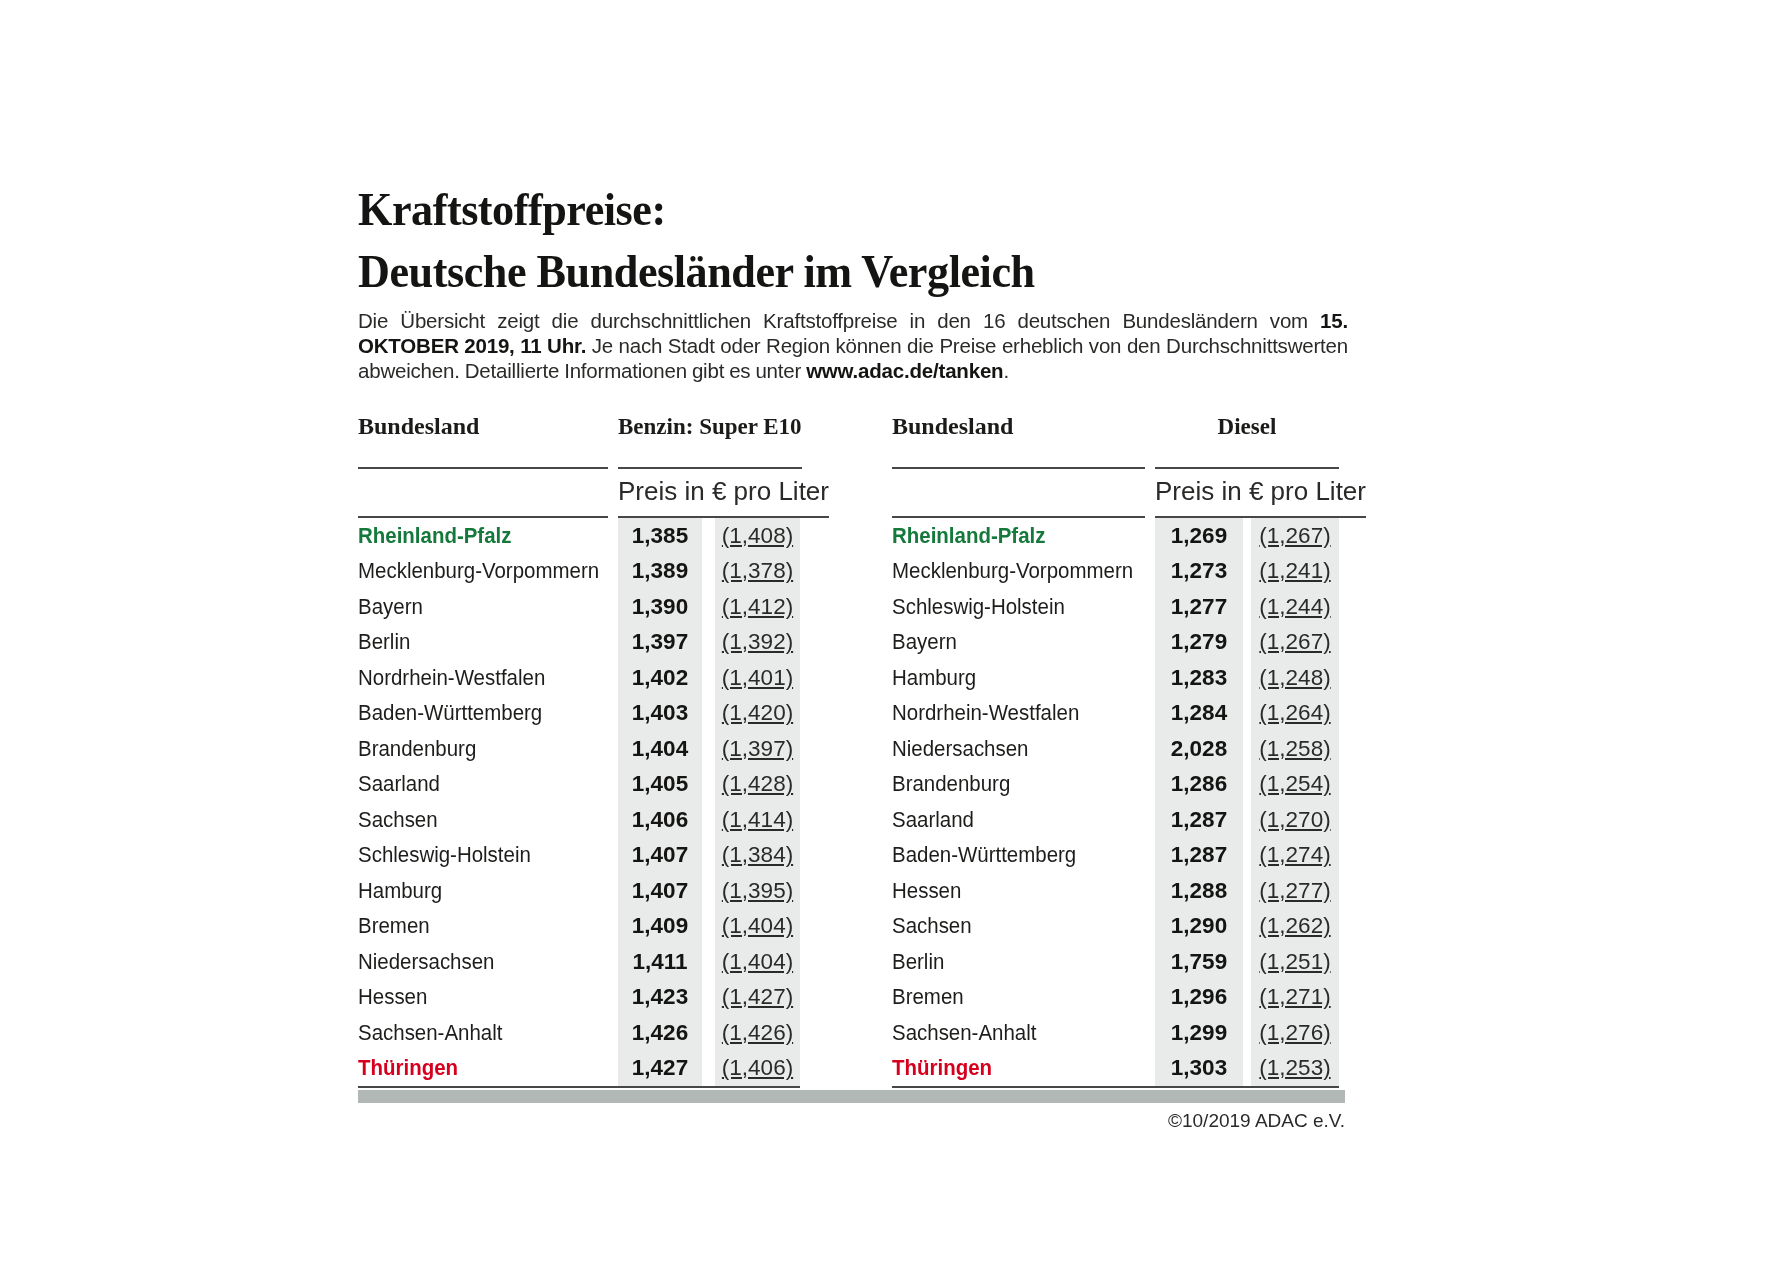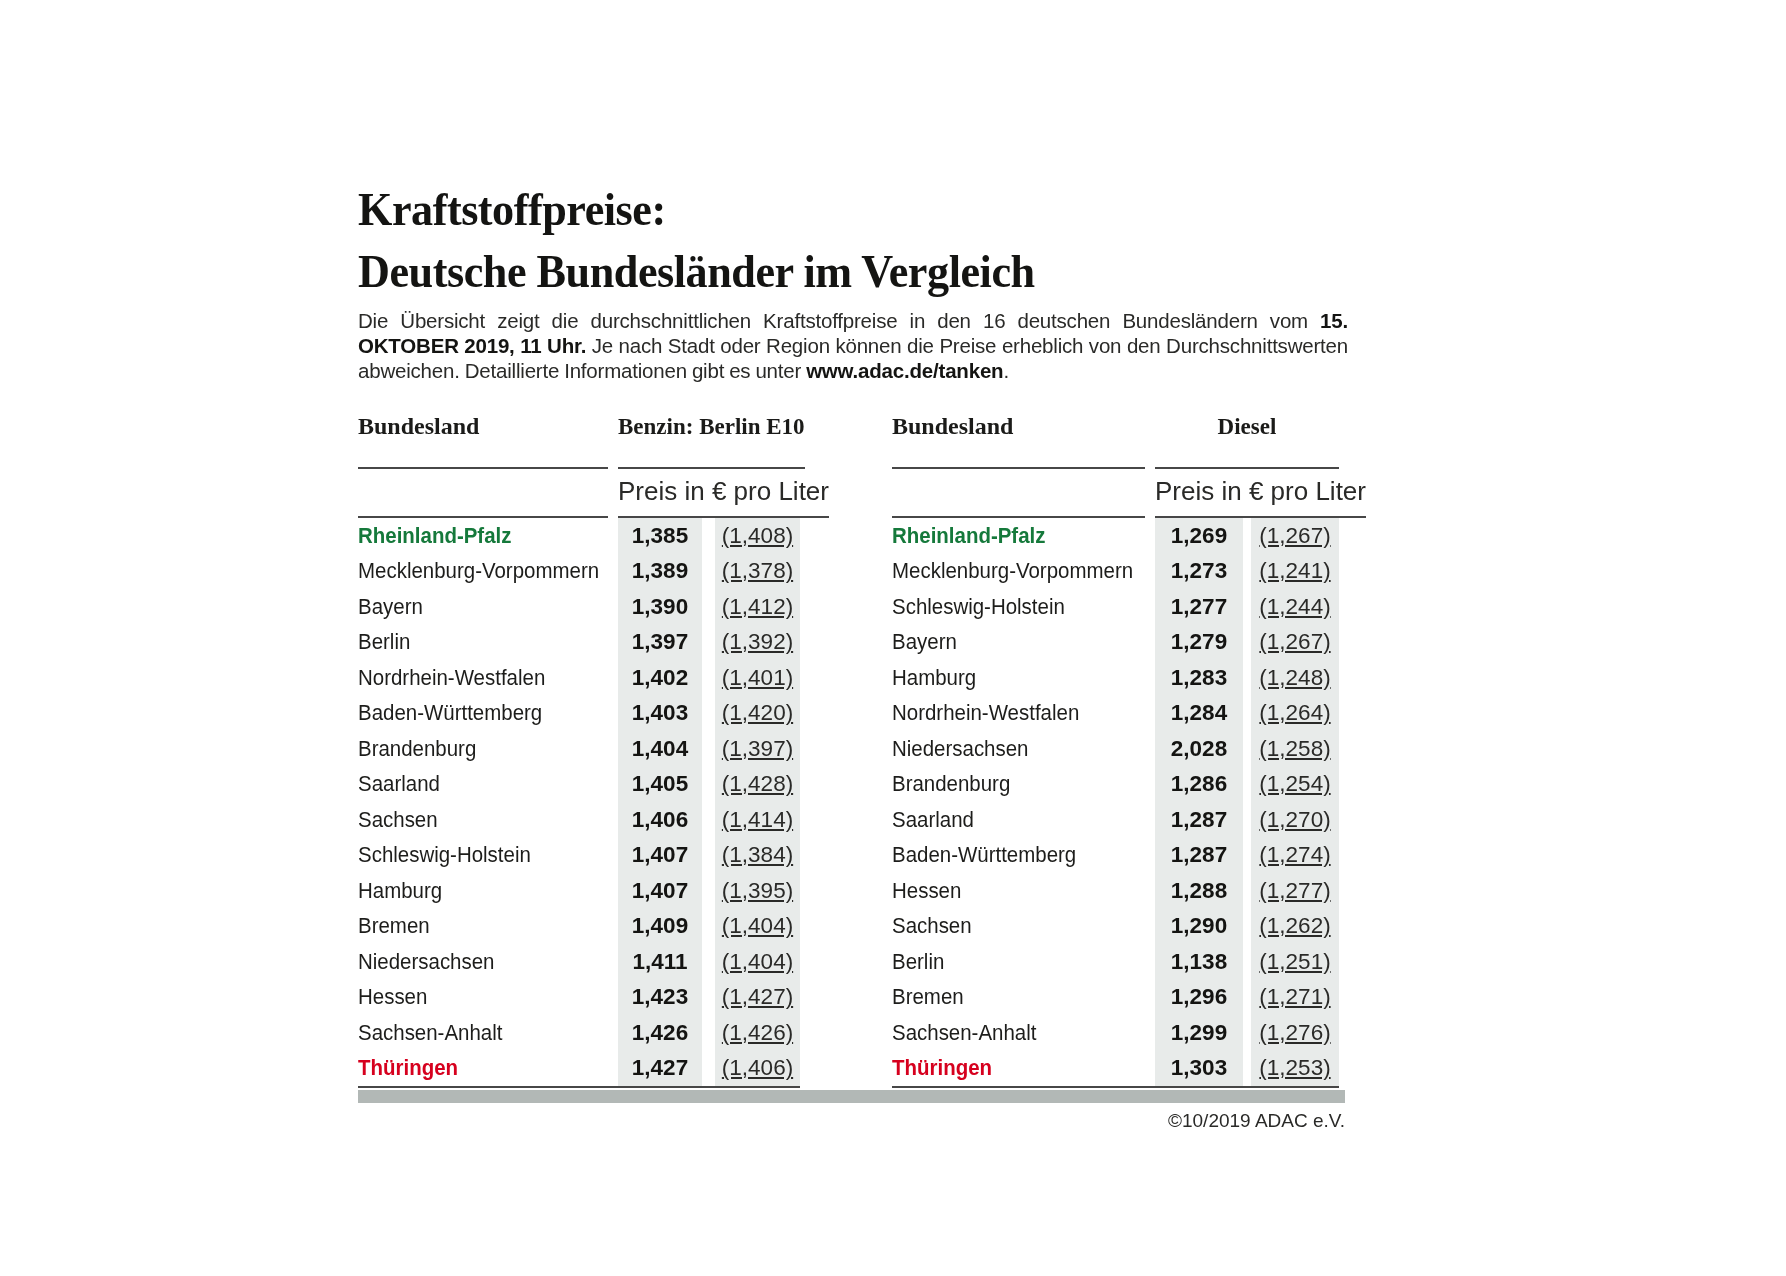--- a/index.html
+++ b/index.html
@@ -78,21 +78,21 @@
   <div class="content">
 
     <h1 class="title"><span>Kraftstoffpreise:</span><br><span>Deutsche Bundesländer im Vergleich</span></h1>
 
     <p class="intro"><span>Die Übersicht zeigt die durchschnittlichen Kraftstoffpreise in den 16 deutschen Bundesländern vom </span><b>15. OKTOBER 2019, 11 Uhr.</b><span> Je nach Stadt oder Region können die Preise erheblich von den Durchschnittswerten abweichen. Detaillierte Informationen gibt es unter </span><b>www.adac.de/tanken</b><span>.</span></p>
 
     <section class="tbl tbl-left">
       <div class="thead">
         <div class="hname">Bundesland</div>
         <div class="hgap"></div>
-        <div class="hfuel">Benzin: Berlin E10</div>
+        <div class="hfuel">Benzin: Super E10</div>
       </div>
       <div class="tsub">
         <div class="sname"></div>
         <div class="hgap"></div>
         <div class="sunit">Preis in € pro Liter</div>
       </div>
       <div class="rows">
           <div class="row low">
             <span class="land">Rheinland-Pfalz</span>
             <span class="cell price">1,385</span>
@@ -272,21 +272,21 @@
             <span class="cell prev">(1,277)</span>
           </div>
           <div class="row">
             <span class="land">Sachsen</span>
             <span class="cell price">1,290</span>
             <span class="igap"></span>
             <span class="cell prev">(1,262)</span>
           </div>
           <div class="row">
             <span class="land">Berlin</span>
-            <span class="cell price">1,138</span>
+            <span class="cell price">1,759</span>
             <span class="igap"></span>
             <span class="cell prev">(1,251)</span>
           </div>
           <div class="row">
             <span class="land">Bremen</span>
             <span class="cell price">1,296</span>
             <span class="igap"></span>
             <span class="cell prev">(1,271)</span>
           </div>
           <div class="row">

